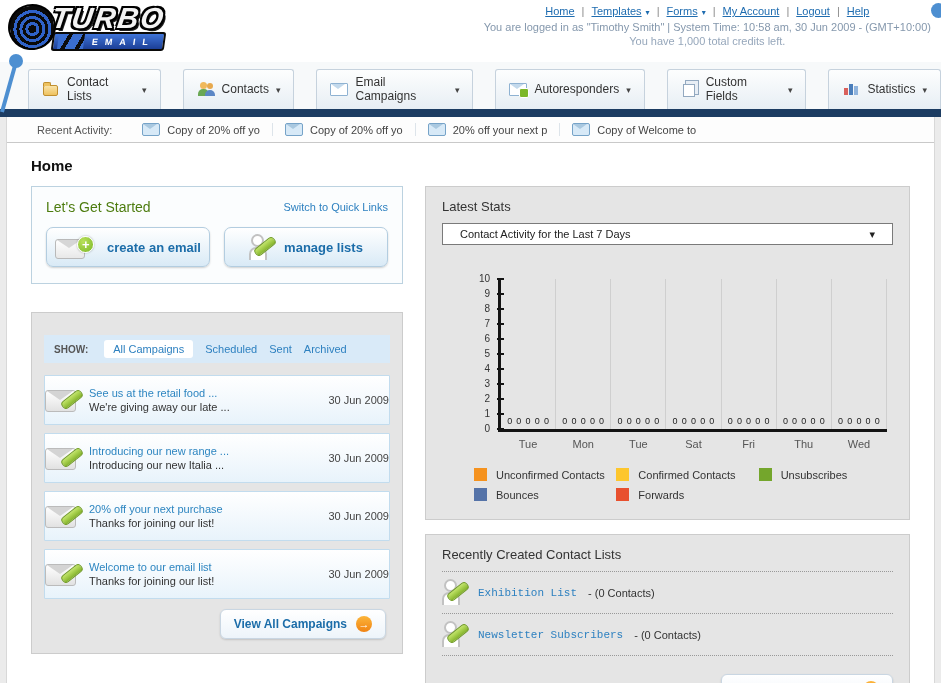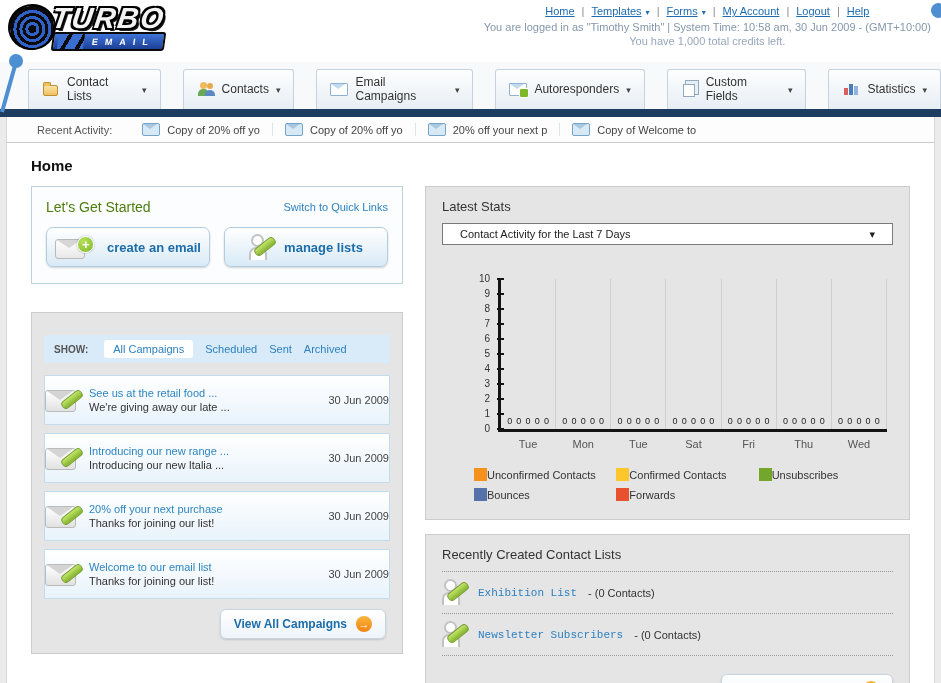--- a/index.html
+++ b/index.html
@@ -93,21 +93,21 @@
   .yaxis{position:absolute;left:-30px;top:0;height:100%;width:30px;}
   .ytick{position:absolute;right:0;width:100%;height:0;}
   .ytick span{position:absolute;right:11px;top:-6px;font-size:10px;color:#333;}
   .ytick i{position:absolute;right:-3px;top:-1px;width:7px;height:2px;background:#141414;}
   .cgroup{flex:1;position:relative;border-right:1px solid #cfcfcf;}
   .cvals{position:absolute;bottom:3px;left:2px;right:2px;display:flex;justify-content:space-evenly;
     font-size:9px;color:#222;}
   .clab{position:absolute;bottom:-21px;left:0;right:0;text-align:center;font-size:11px;color:#555;}
   .legend{margin:36px 0 4px 32px;display:grid;grid-template-columns:repeat(3,1fr);gap:7px 8px;
     font-size:11px;color:#333;}
-  .leg{display:flex;align-items:center;}
+  .leg{display:flex;align-items:center;gap:9px;}
   .sw{width:13px;height:13px;flex:none;display:inline-block;}
   
   .lists{margin-top:14px;padding:12px 16px 16px;}
   .lists .panel-title{padding-bottom:9px;border-bottom:1px dotted #999;}
   .clist-item{display:flex;align-items:center;gap:11px;padding:7px 0;border-bottom:1px dotted #999;cursor:pointer;}
   .clname{color:#2e81c0;cursor:pointer;font-family:Liberation Mono, monospace;}
   .cldetail{color:#333;}
   .see-row{text-align:right;margin-top:18px;}
   
   .env{width:16px;height:11px;background:#d7e9f7;border:1px solid #76a3c8;border-radius:2px;position:relative;flex:none;display:inline-block;}

